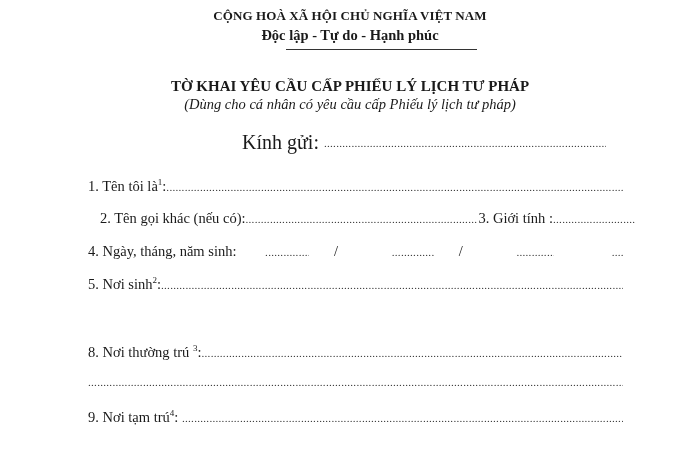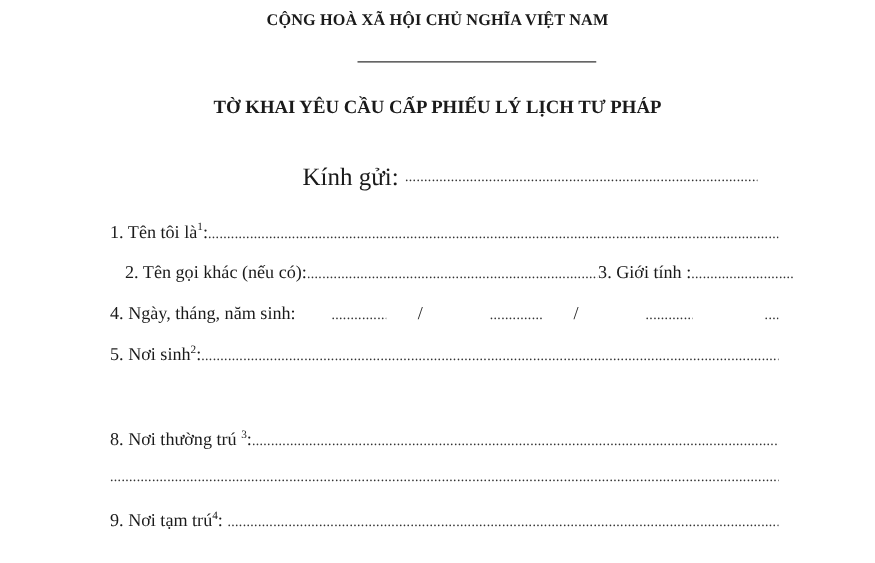--- a/index.html
+++ b/index.html
@@ -89,23 +89,25 @@
     .dots.fixed { flex: none; }
     .inline-label { flex: none; }
     .dots.short { flex: none; }
   </style>
 </head>
 <body>
 
 <div class="page">
 
   <div class="header national-title">CỘNG HOÀ XÃ HỘI CHỦ NGHĨA VIỆT NAM</div>
+  <div class="header motto">Độc lập - Tự do - Hạnh phúc</div>
   <div class="motto-underline"></div>
 
   <div class="header form-title" style="left:0;">TỜ KHAI YÊU CẦU CẤP PHIẾU LÝ LỊCH TƯ PHÁP</div>
+  <div class="header form-subtitle" style="left:0;">(Dùng cho cá nhân có yêu cầu cấp Phiếu lý lịch tư pháp)</div>
 
   <div class="recipient">
     <span>Kính gửi:</span>
     <span class="dots fixed" style="display:inline-block;width:282px;vertical-align:baseline;"></span>
   </div>
 
   <div class="row" style="top:178px;">
     <span class="label"><span>1.</span> <span>Tên tôi là</span><sup>1</sup><span>:</span></span>
     <span class="dots"></span>
   </div>

